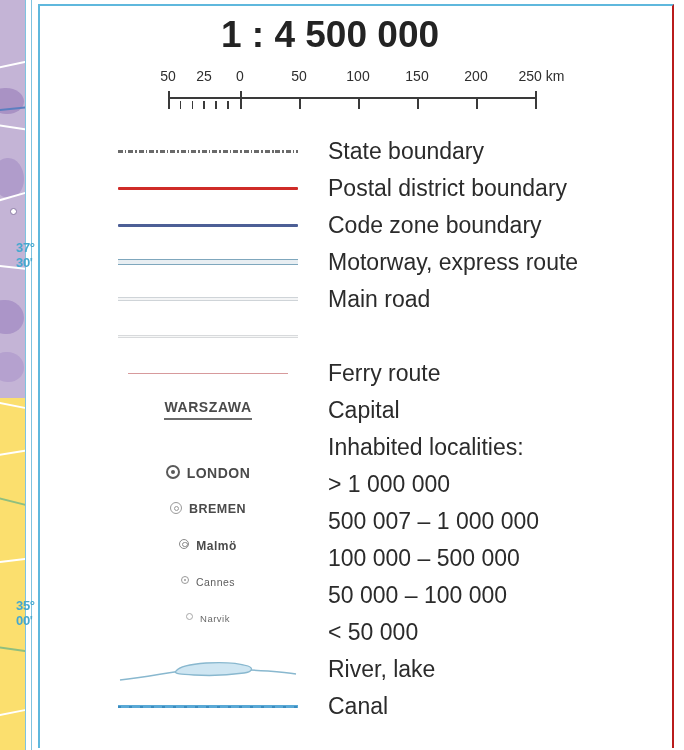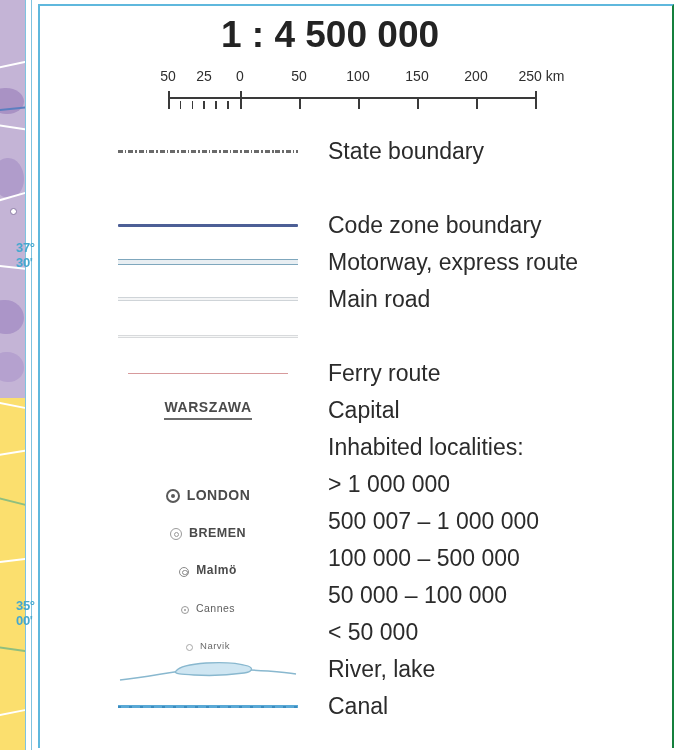--- a/index.html
+++ b/index.html
@@ -29,21 +29,21 @@
   
   .coord{
     position:absolute;color:#46a8cf;font-size:13px;font-weight:bold;
     line-height:15px;letter-spacing:-0.3px;z-index:6;
     font-family:"Liberation Sans",sans-serif;
   }
 
   
   #legend-frame{
     position:absolute;left:38px;top:4px;width:636px;height:744px;
-    border:2px solid #5fb8dd;border-right:2px solid #15803d;
+    border:2px solid #5fb8dd;border-right:2px solid #b91c1c;
     border-bottom:none;background:#ffffff;box-sizing:border-box;
   }
   #legend-inner{position:absolute;left:0;top:0;width:100%;height:100%;}
 
   
   #scale-title{
     position:absolute;left:0;top:8px;width:580px;text-align:center;
     font-size:37px;font-weight:bold;color:#232323;letter-spacing:0px;
     font-family:"Liberation Sans",sans-serif;
   }
@@ -98,21 +98,21 @@
 
   
   .cap-name{
     position:absolute;left:0;top:8px;width:180px;text-align:center;
     font-size:14px;font-weight:bold;color:#4a4a4a;letter-spacing:0.6px;
   }
   .cap-underline{position:absolute;left:46px;top:27px;width:88px;height:1.6px;background:#6b6b6b;}
 
   
   .city{position:absolute;left:0;top:0;width:180px;height:38px;
-    display:flex;align-items:flex-end;justify-content:center;}
+    display:flex;align-items:flex-start;justify-content:center;}
   .city-mark{display:inline-block;box-sizing:border-box;border-radius:50%;
     margin-right:7px;flex:0 0 auto;position:relative;}
   .city-name{font-weight:bold;color:#4a4a4a;letter-spacing:0.5px;white-space:nowrap;}
 
   .m-lon{width:14px;height:14px;border:2px solid #5a5a5a;background:#fff;}
   .m-lon::after{content:"";position:absolute;left:3px;top:3px;width:4px;height:4px;
     border-radius:50%;background:#5a5a5a;}
   .n-lon{font-size:14px;}
 
   .m-bre{width:12px;height:12px;border:1.6px solid #9a9a9a;background:#fff;}
@@ -205,20 +205,26 @@
     <div class="sb-tick end" style="left:391px;"></div>
   </div>
 
   <div class="row" style="top:126px;">
     <div class="sym">
           <div class="ln ln-state"></div>
         </div>
     <div class="lbl">State boundary</div>
   </div>
 
+  <div class="row" style="top:163px;">
+    <div class="sym">
+          <div class="ln ln-postal"></div>
+        </div>
+    <div class="lbl">Postal district boundary</div>
+  </div>
 
   <div class="row" style="top:200px;">
     <div class="sym">
           <div class="ln ln-code"></div>
         </div>
     <div class="lbl">Code zone boundary</div>
   </div>
 
   <div class="row" style="top:237px;">
     <div class="sym">

